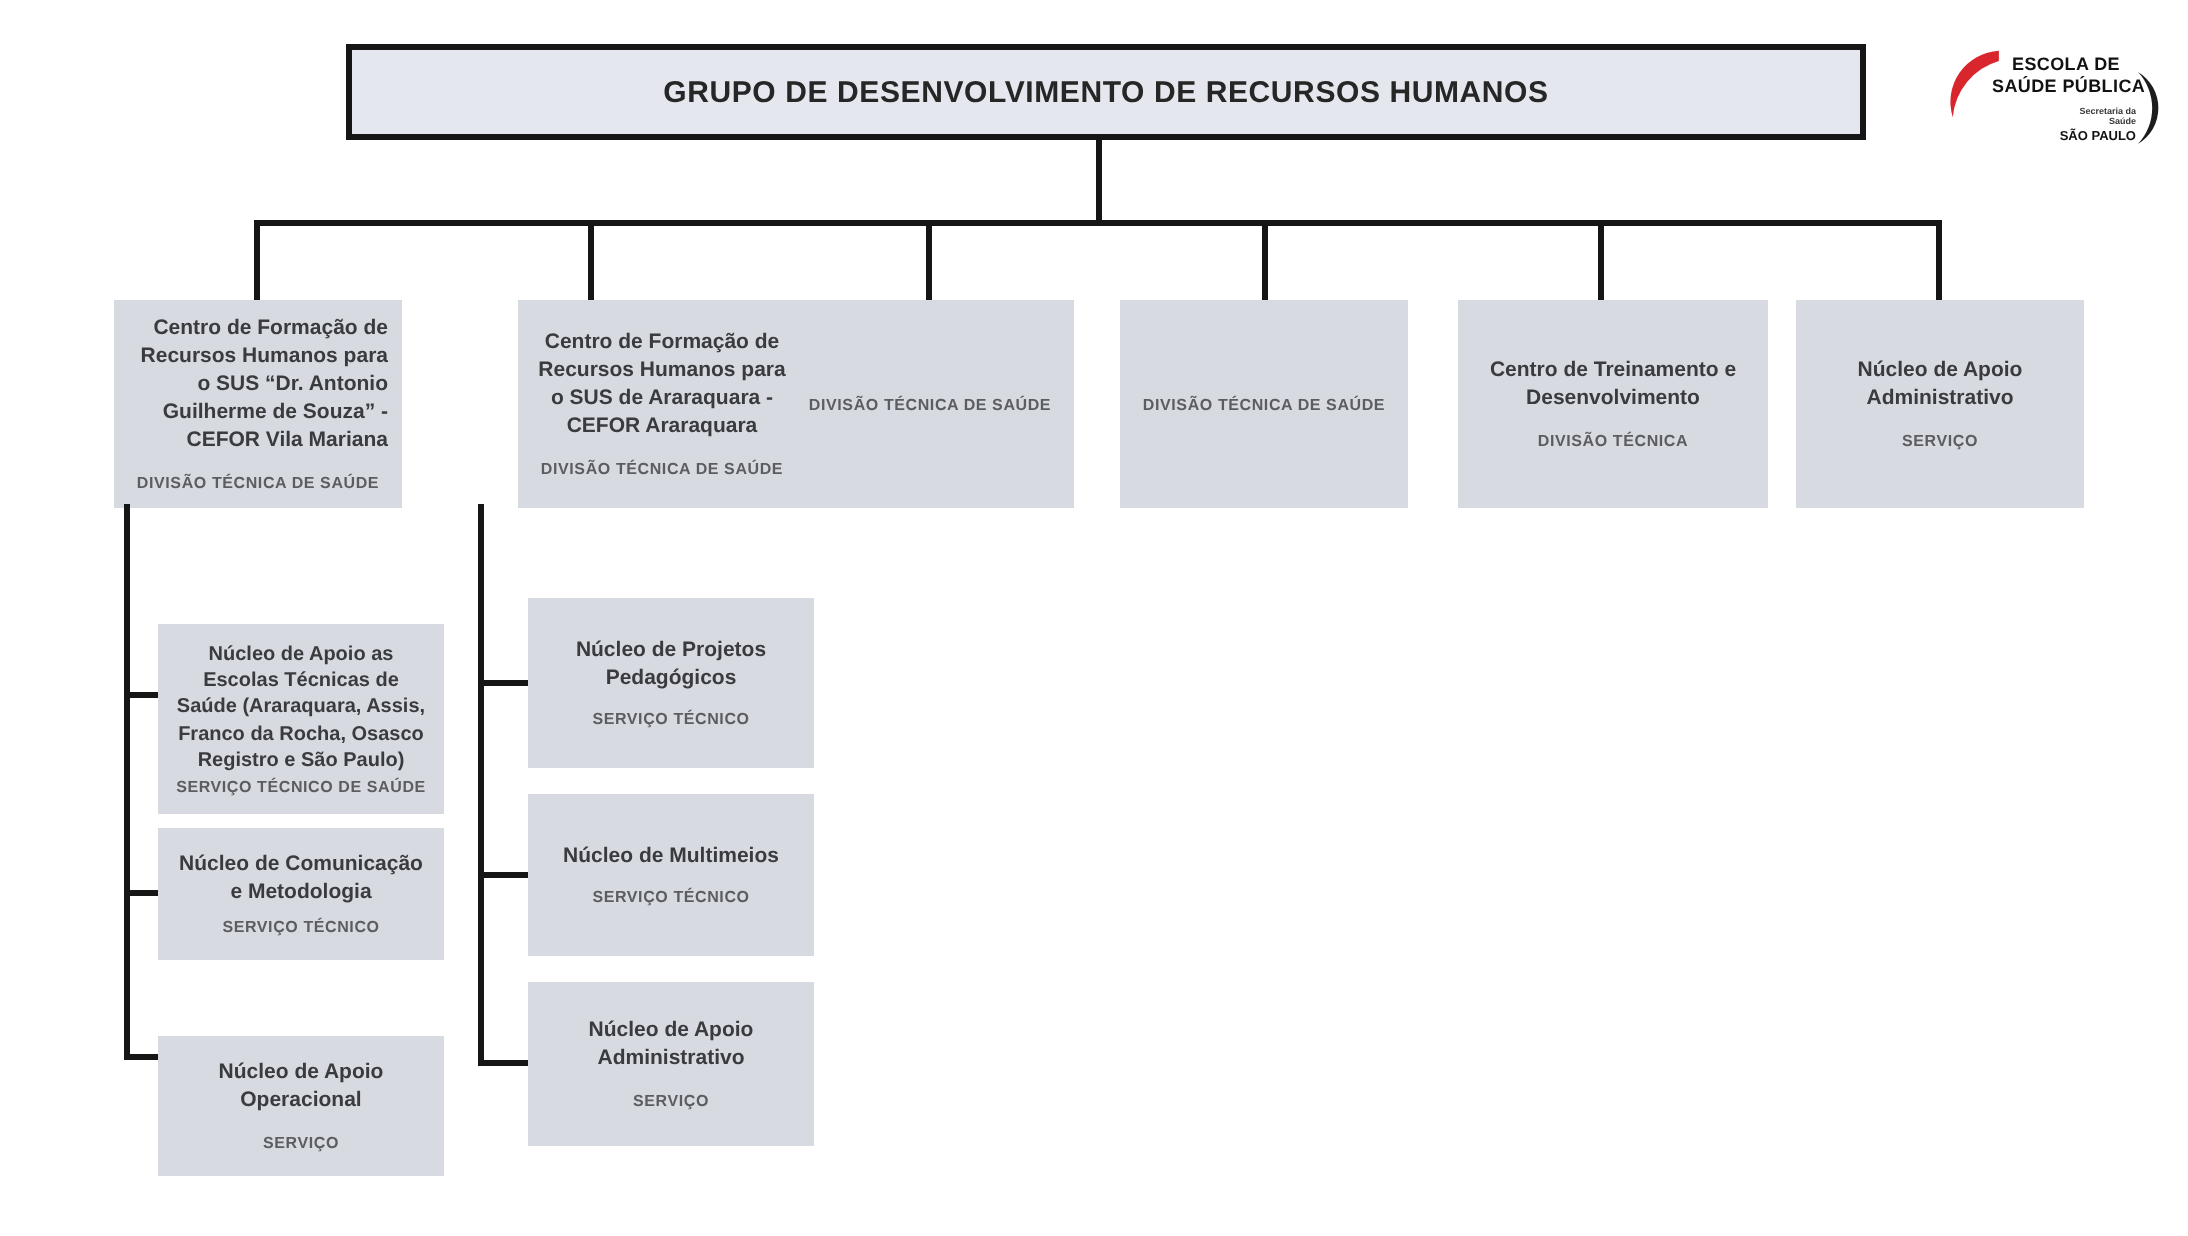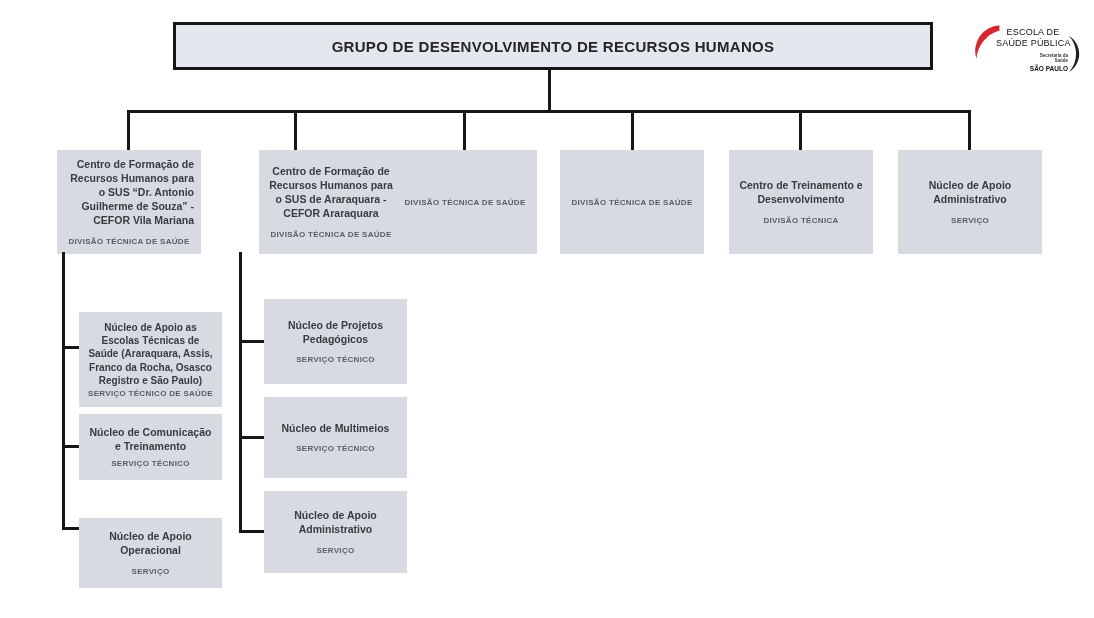--- a/index.html
+++ b/index.html
@@ -32,21 +32,21 @@
   }
   .node-type {
     font-size:8px; font-weight:bold; color:#5c5d60; letter-spacing:.3px;
   }
   
   .logo { position:absolute; left:956px; top:12px; width:136px; height:74px; }
   .logo svg { position:absolute; }
   .logo-red-svg { left:14px; top:4px; width:32px; height:52px; }
   .logo-black-svg { left:110px; top:13px; width:24px; height:58px; }
   .logo-text { position:absolute; left:40px; top:15px; width:74px; text-align:center; }
-  .logo-title { font-size:9px; font-weight:normal; color:#121212; line-height:1.25; letter-spacing:.2px; white-space:nowrap; }
+  .logo-title { font-size:9px; font-weight:bold; color:#121212; line-height:1.25; letter-spacing:.2px; white-space:nowrap; }
   .logo-sub { margin-top:3px; text-align:right; padding-right:2px; }
   .logo-sub-small { font-size:4.5px; font-weight:bold; color:#3a3a3a; line-height:1.25; }
   .logo-state { font-size:6.5px; font-weight:bold; color:#121212; margin-top:1px; }
 </style>
 </head>
 <body>
 
 <div class="canvas">
 
   <div class="title-box">
@@ -89,40 +89,40 @@
   <div class="node" style="left:224px; top:150px; width:144px; height:104px;margin-left:35px;">
     <div class="node-name">Centro de Formação de Recursos Humanos para o SUS de Araraquara - CEFOR Araraquara</div>
     <div class="node-type">DIVISÃO TÉCNICA DE SAÚDE</div>
   </div>
   <div class="node" style="left:393px; top:150px; width:144px; height:104px;">
     <div class="node-type">DIVISÃO TÉCNICA DE SAÚDE</div>
   </div>
   <div class="node" style="left:560px; top:150px; width:144px; height:104px;">
     <div class="node-type">DIVISÃO TÉCNICA DE SAÚDE</div>
   </div>
-  <div class="node" style="left:729px; top:150px; width:144px; height:104px;">
+  <div class="node" style="left:729px; top:150px; width:155px; height:104px;">
     <div class="node-name">Centro de Treinamento e Desenvolvimento</div>
     <div class="node-type">DIVISÃO TÉCNICA</div>
   </div>
   <div class="node" style="left:898px; top:150px; width:144px; height:104px;">
     <div class="node-name">Núcleo de Apoio Administrativo</div>
     <div class="node-type">SERVIÇO</div>
   </div>
 
   <div class="vline" style="left:62px; top:252px; height:278px;"></div>
   <div class="hline" style="left:62px; top:346px; width:19px;"></div>
   <div class="hline" style="left:62px; top:445px; width:19px;"></div>
   <div class="hline" style="left:62px; top:527px; width:19px;"></div>
 
   <div class="node" style="left:79px; top:312px; width:143px; height:95px; gap:2px;">
     <div class="node-name" style="font-size:10px;">Núcleo de Apoio as Escolas Técnicas de Saúde (Araraquara, Assis, Franco da Rocha, Osasco Registro e São Paulo)</div>
     <div class="node-type">SERVIÇO TÉCNICO DE SAÚDE</div>
   </div>
   <div class="node" style="left:79px; top:414px; width:143px; height:66px; gap:6px;">
-    <div class="node-name">Núcleo de Comunicação e Treinamento</div>
+    <div class="node-name">Núcleo de Comunicação e Metodologia</div>
     <div class="node-type">SERVIÇO TÉCNICO</div>
   </div>
   <div class="node" style="left:79px; top:494px; width:143px; height:70px;margin-top:24px;">
     <div class="node-name">Núcleo de Apoio Operacional</div>
     <div class="node-type">SERVIÇO</div>
   </div>
 
   <div class="vline" style="left:239px; top:252px; height:281px;"></div>
   <div class="hline" style="left:239px; top:340px; width:27px;"></div>
   <div class="hline" style="left:239px; top:436px; width:27px;"></div>

